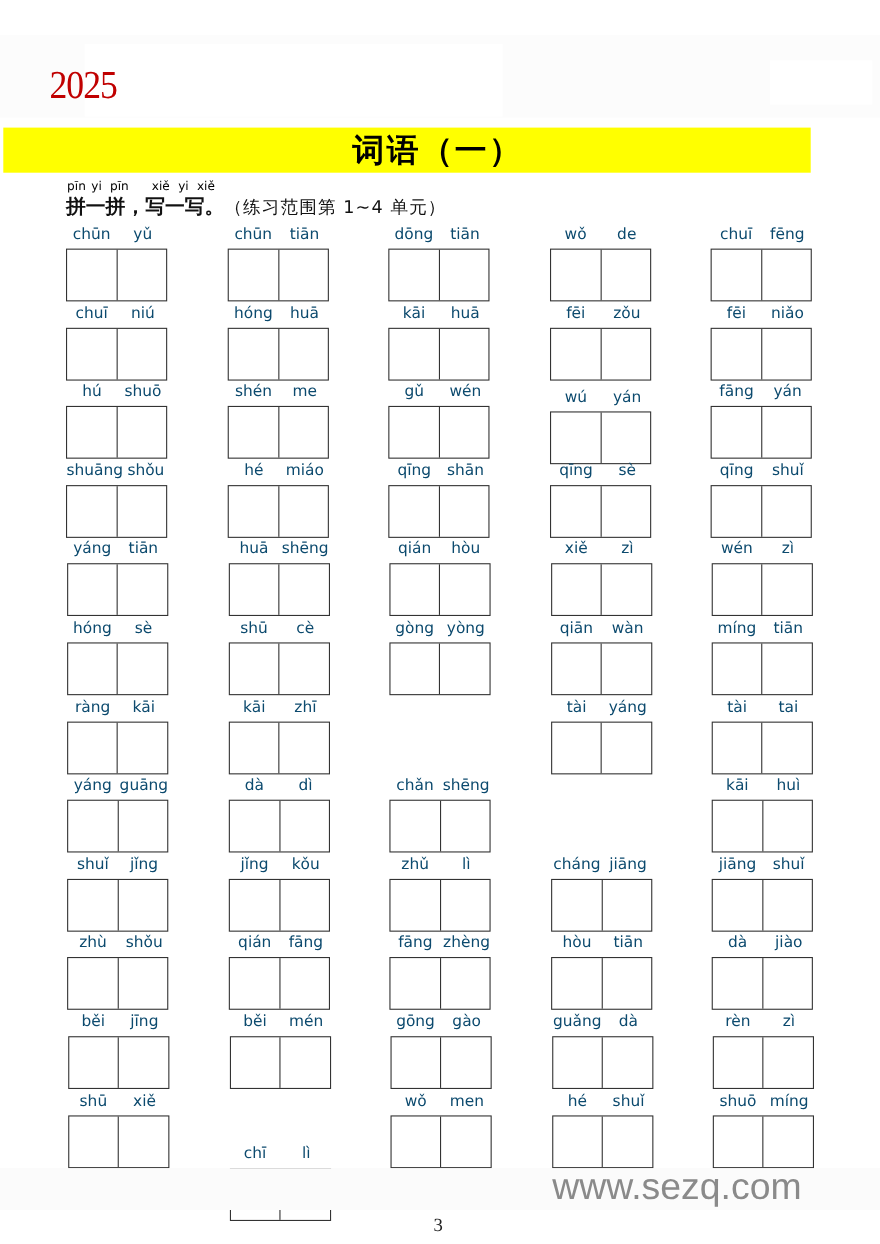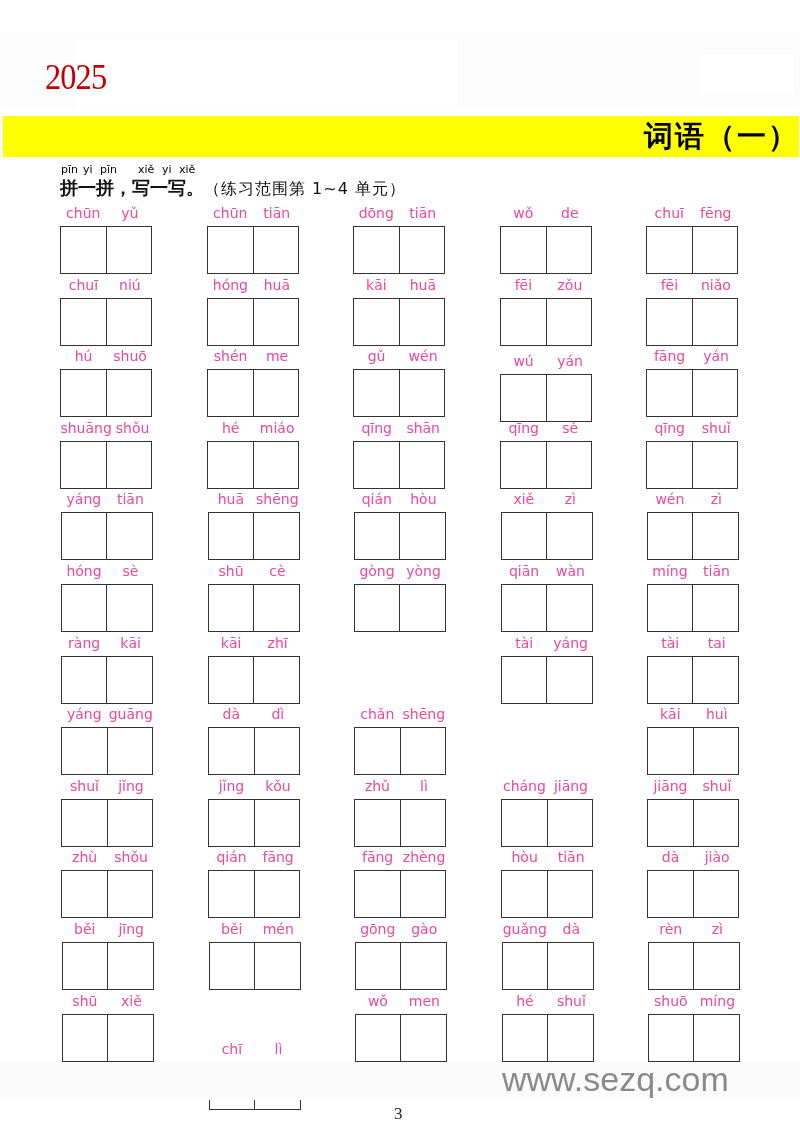--- a/index.html
+++ b/index.html
@@ -21,23 +21,23 @@
     position: absolute; left: 700px; top: 55px; width: 93px; height: 40px;
     background: #ffffff;
   }
   .year {
     position: absolute; left: 45px; top: 56px;
     font-family: "Liberation Serif", "DejaVu Serif", serif;
     font-size: 36px; color: #c00000; letter-spacing: -1px;
     transform: scaleX(0.9); transform-origin: left top;
   }
   .title-bar {
-    position: absolute; left: 3px; top: 116px; width: 796px; height: 41px;
+    position: absolute; left: 3px; top: 116px; width: 696px; height: 41px;
     background: #ffff00;
-    display: flex; align-items: center; justify-content: flex-end;
+    display: flex; align-items: center; justify-content: center; padding-left: 38px;
   }
   .title-text {
     font-family: "DejaVu Serif", "Liberation Serif", serif;
     font-weight: bold; font-size: 29px; color: #000; letter-spacing: 2px;
     margin-left: 18px;
   }
   .instr-pinyin {
     position: absolute; left: 61px; top: 163px; font-size: 11px; color: #000;
     display: flex; gap: 0;
   }
@@ -46,21 +46,21 @@
     position: absolute; left: 60px; top: 176px; font-size: 18px; font-weight: bold;
     color: #111; white-space: nowrap;
   }
   .instr .note { font-weight: normal; font-size: 16px; letter-spacing: 1px; }
   .grid { position: absolute; left: 0; top: 0; width: 800px; height: 1131px; }
   .cell {
     position: absolute; width: 93px; height: 70px;
   }
   .py {
     position: absolute; top: 0; left: 0; width: 93px; height: 20px;
-    display: flex; font-size: 14px; color: #ec4899;
+    display: flex; font-size: 14px; color: #0c4a6e;
   }
   .py span { flex: 1; text-align: center; white-space: nowrap; }
   .box {
     position: absolute; top: 21px; left: 0; width: 90px; height: 46px;
     border: 1.5px solid #333; display: flex;
   }
   .box .half { flex: 1; height: 100%; }
   .box .half + .half { border-left: 1.5px solid #333; }
   .watermark {
     position: absolute; left: 502px; top: 1060px; font-size: 34px;

